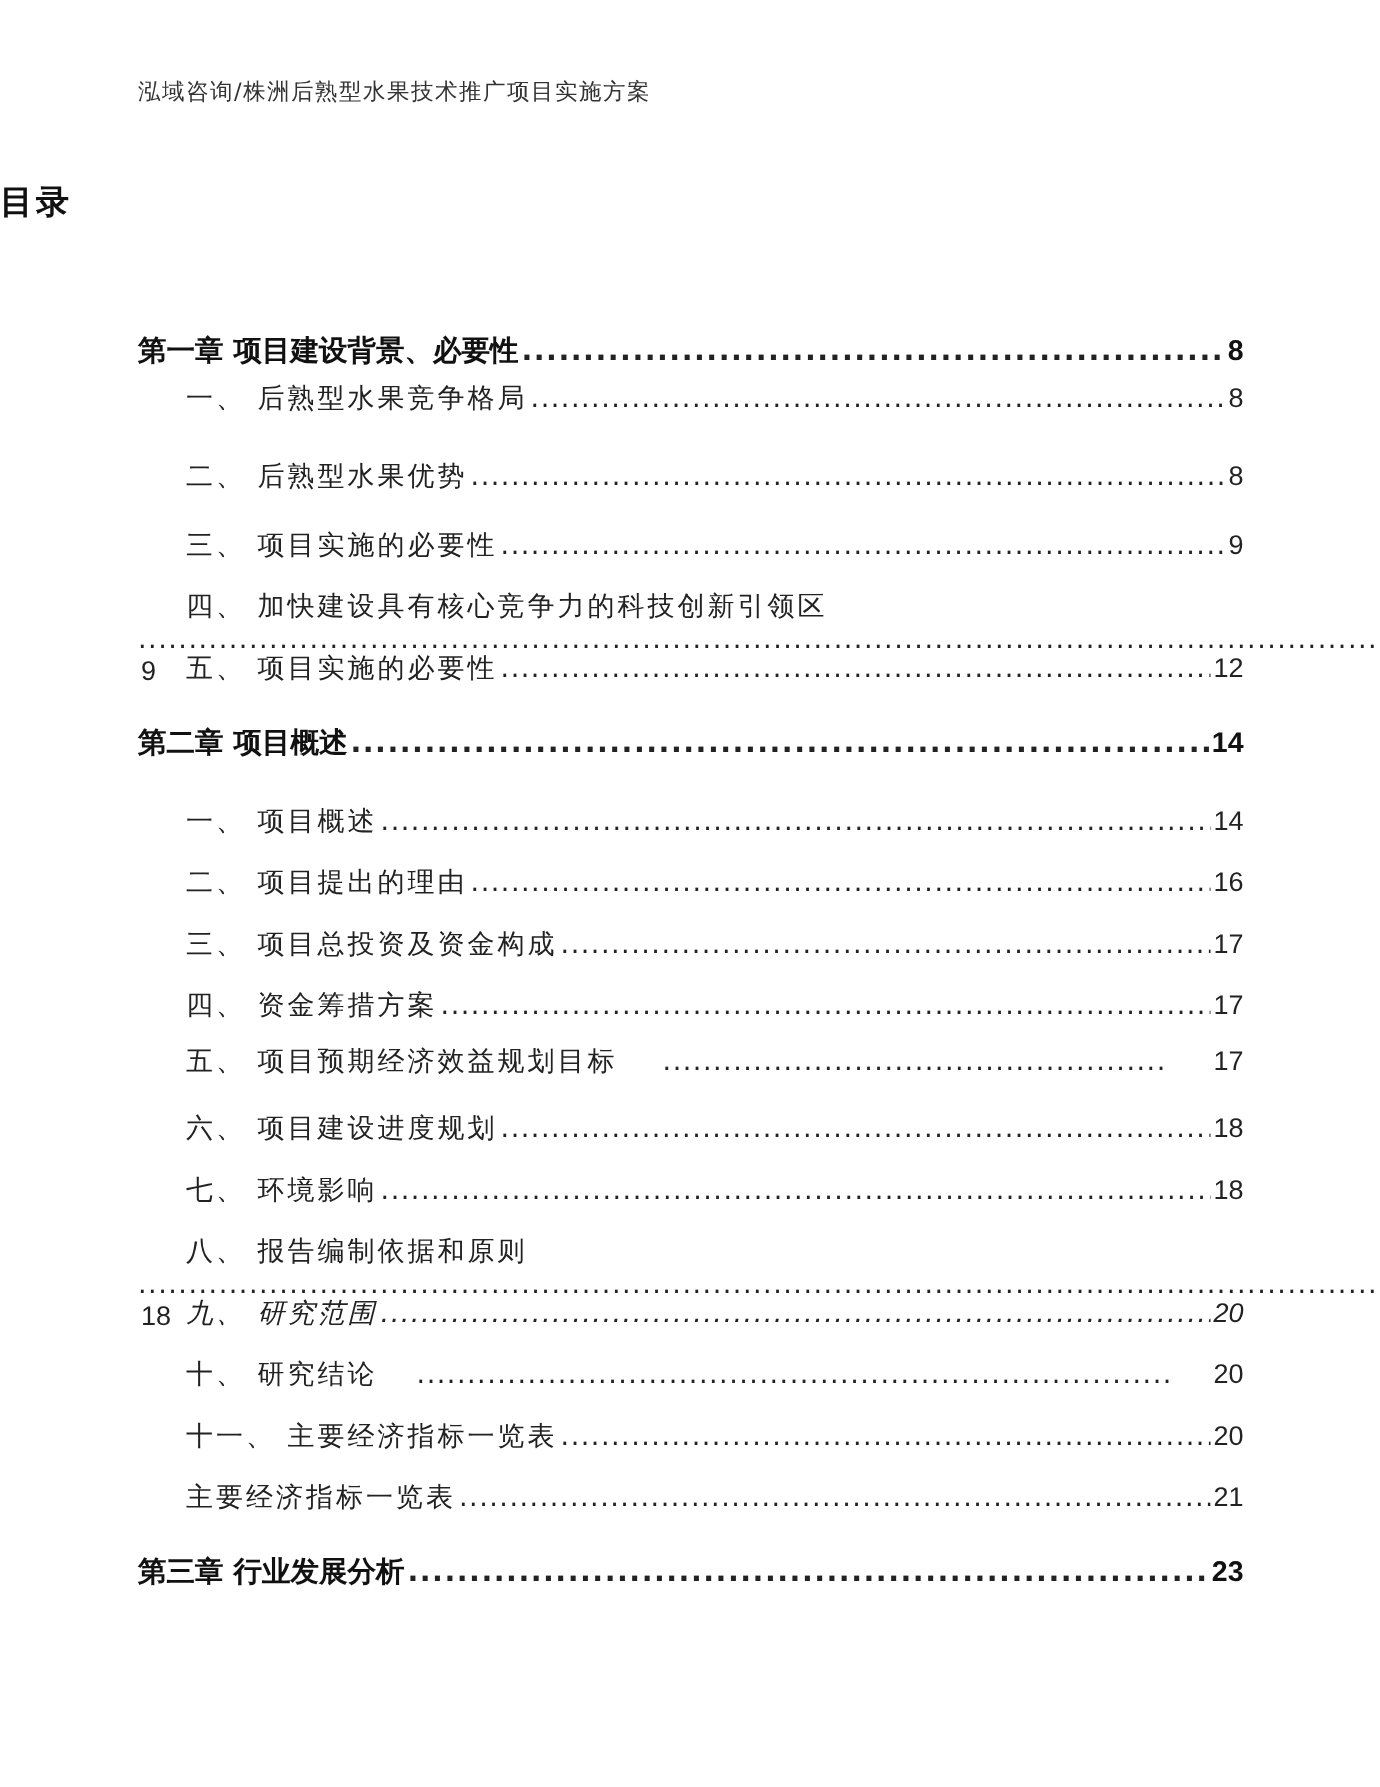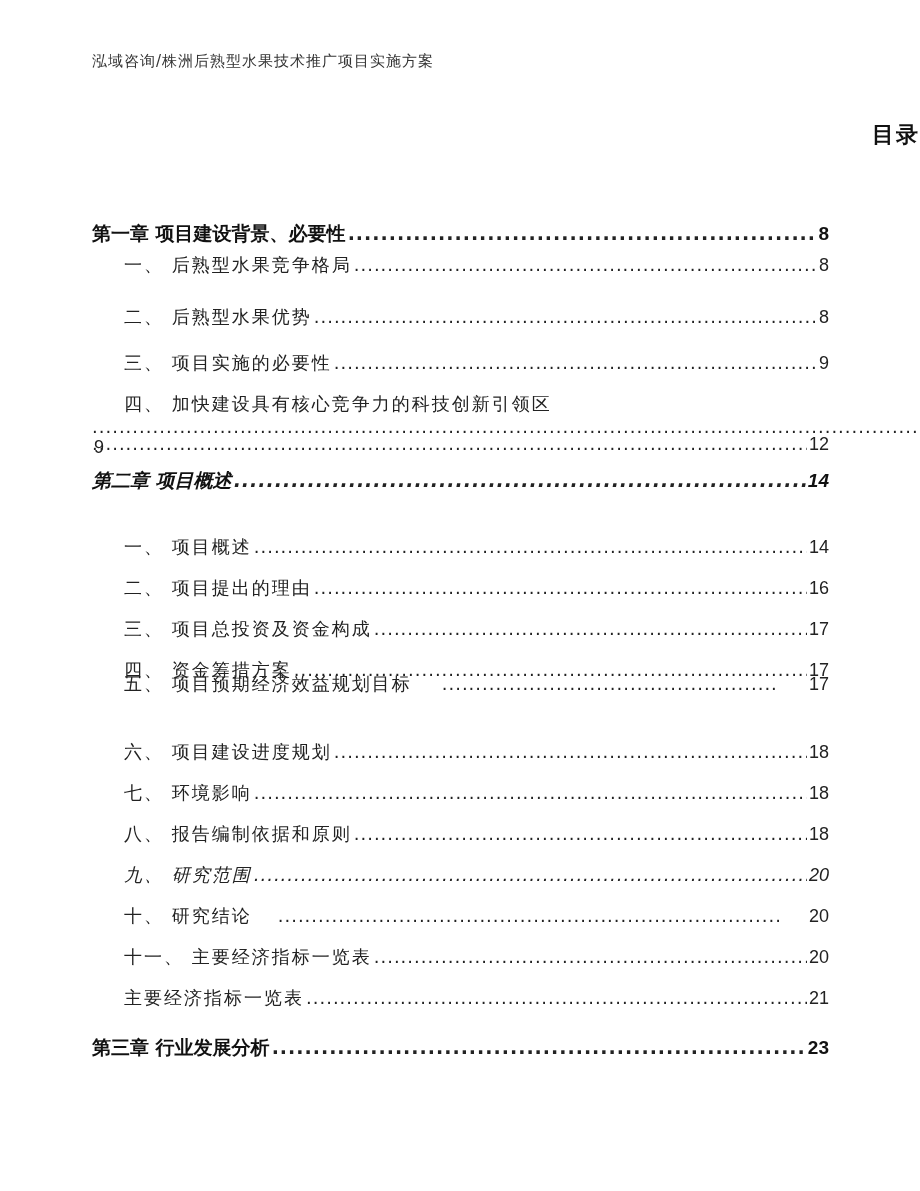--- a/index.html
+++ b/index.html
@@ -1,19 +1,19 @@
 <!DOCTYPE html>
 <html><head>
 <meta charset="utf-8">
 <style>
   html, body { margin: 0; padding: 0; background: #ffffff; }
   body { width: 920px; height: 1191px; position: relative; overflow: hidden;
          font-family: "DejaVu Sans", "Liberation Sans", sans-serif; color: #111; }
   .header { position: absolute; left: 92px; top: 52px; font-size: 15px; color: #333; letter-spacing: 1px; }
-  .title { position: absolute; left: 0; width: 920px; top: 120px; text-align: right;
+  .title { position: absolute; left: 0; width: 920px; top: 120px; text-align: left;
            font-size: 22px; font-weight: bold; letter-spacing: 2px; }
   .toc { position: absolute; left: 92px; width: 737px; top: 0; }
   .row { position: absolute; left: 0; right: 0; display: flex; align-items: baseline; white-space: nowrap; }
   .row .label { flex: 0 0 auto; padding-right: 2px; }
   .row .dots { flex: 1 1 auto; overflow: hidden; letter-spacing: 1px; color: #222; }
   .row .dots::before { content: "................................................................................................................................................................................................................................................"; }
   .row .page { flex: 0 0 auto; padding-left: 2px; font-family: "Liberation Sans", sans-serif; }
   .row.chapter { font-size: 19px; font-weight: bold; }
   .row.chapter .dots { font-weight: bold; }
   .row.section { font-size: 18px; letter-spacing: 2px; color: #222; }
@@ -46,24 +46,25 @@
       <span class="label">三、 项目实施的必要性</span>
       <span class="dots"></span>
       <span class="page">9</span>
     </div>
     <div class="row section" style="top: 392px; flex-direction: column;">
       <span class="label">四、 加快建设具有核心竞争力的科技创新引领区</span>
       <span class="dots"></span>
       <span class="page">9</span>
     </div>
     <div class="row section" style="top: 433px;">
+      <span class="label">五、 项目实施的必要性</span>
       <span class="dots"></span>
       <span class="page">12</span>
     </div>
-    <div class="row chapter" style="top: 468px; font-style: italic;">
+    <div class="row chapter" style="top: 482px;">
       <span class="label">第二章 项目概述</span>
       <span class="dots"></span>
       <span class="page">14</span>
     </div>
     <div class="row section" style="top: 535px;">
       <span class="label">一、 项目概述</span>
       <span class="dots"></span>
       <span class="page">14</span>
     </div>
     <div class="row section" style="top: 576px;">
@@ -74,36 +75,36 @@
     <div class="row section" style="top: 617px;">
       <span class="label">三、 项目总投资及资金构成</span>
       <span class="dots"></span>
       <span class="page">17</span>
     </div>
     <div class="row section" style="top: 658px;">
       <span class="label">四、 资金筹措方案</span>
       <span class="dots"></span>
       <span class="page">17</span>
     </div>
-    <div class="row section" style="top: 672px; gap: 28px;">
+    <div class="row section" style="top: 695px; gap: 28px;">
       <span class="label">五、 项目预期经济效益规划目标</span>
       <span class="dots"></span>
       <span class="page">17</span>
     </div>
     <div class="row section" style="top: 740px;">
       <span class="label">六、 项目建设进度规划</span>
       <span class="dots"></span>
       <span class="page">18</span>
     </div>
     <div class="row section" style="top: 781px;">
       <span class="label">七、 环境影响</span>
       <span class="dots"></span>
       <span class="page">18</span>
     </div>
-    <div class="row section" style="top: 822px;">
+    <div class="row section" style="top: 822px; flex-direction: column;">
       <span class="label">八、 报告编制依据和原则</span>
       <span class="dots"></span>
       <span class="page">18</span>
     </div>
     <div class="row section" style="top: 863px; font-style: italic;">
       <span class="label">九、 研究范围</span>
       <span class="dots"></span>
       <span class="page">20</span>
     </div>
     <div class="row section" style="top: 904px; gap: 24px;">

